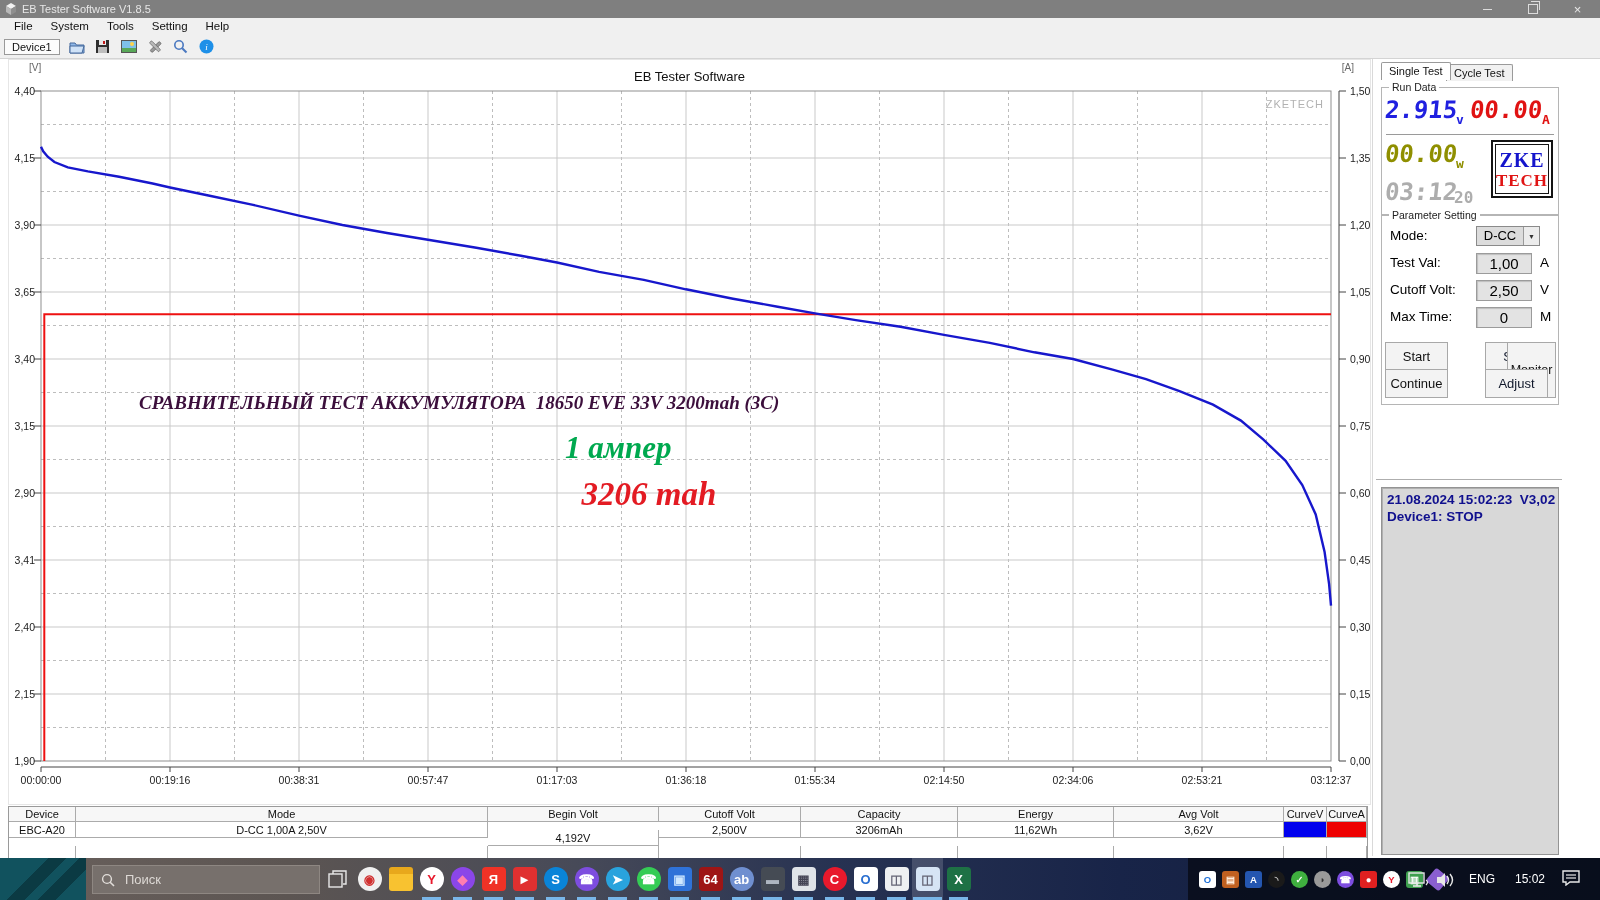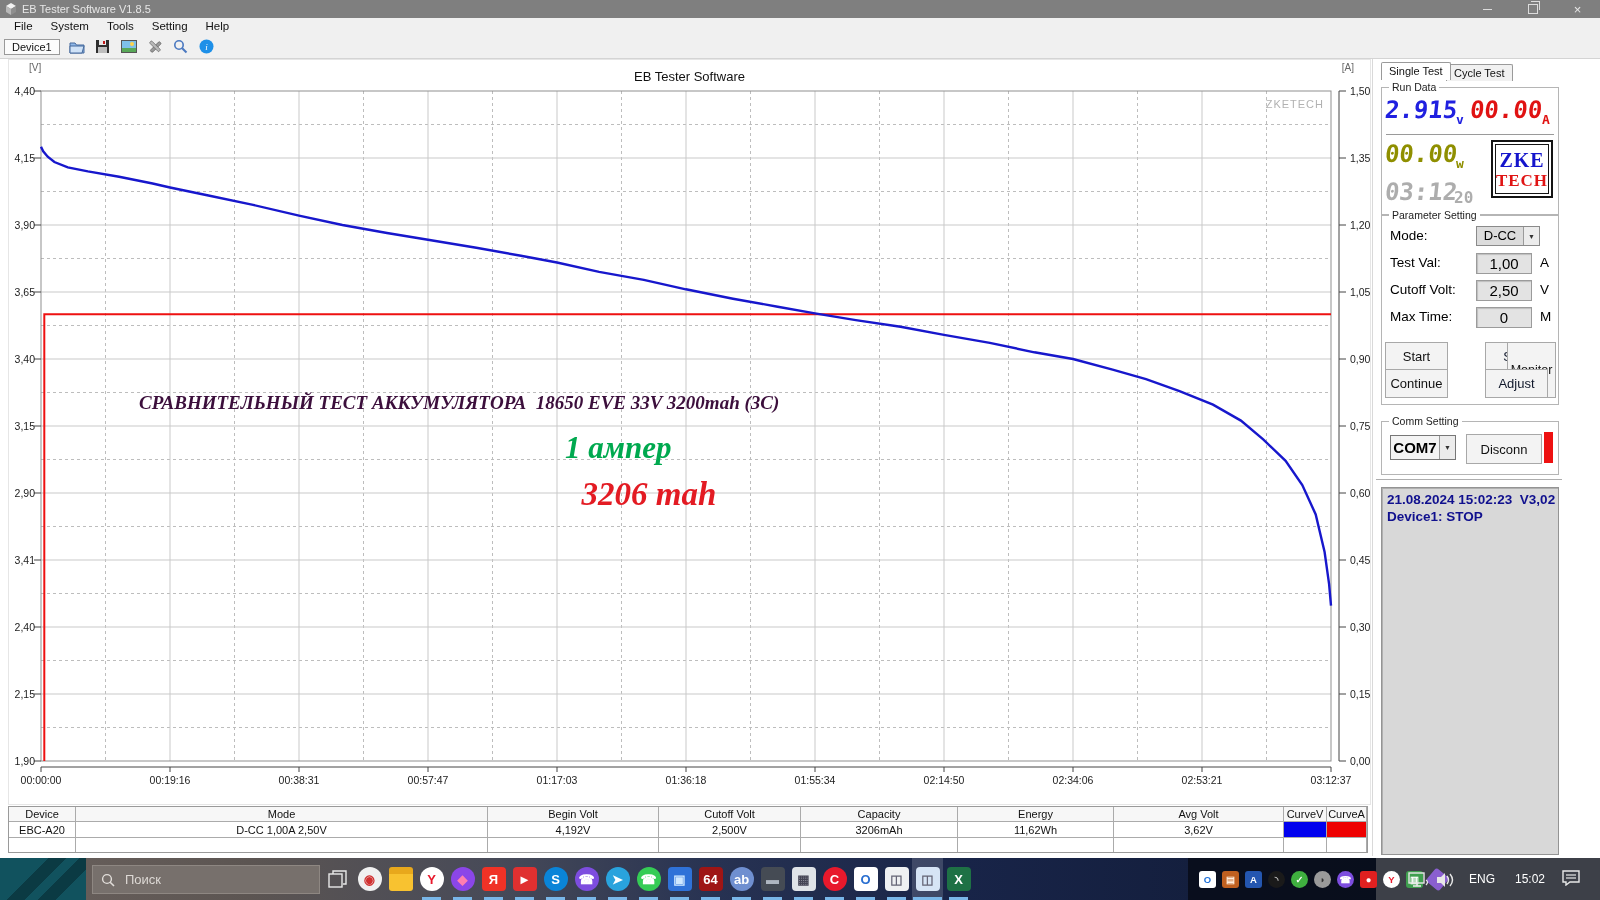--- a/index.html
+++ b/index.html
@@ -90,21 +90,21 @@
   
   .btable{position:absolute;left:8px;top:806px;width:1360px;background:#fff;border:1px solid #9a9a9a;
           box-sizing:border-box;font-size:11px;color:#111;}
   .trow{display:flex;}
   .tcell{border-right:1px solid #ababab;box-sizing:border-box;text-align:center;overflow:hidden;}
   .trow.head .tcell{height:15px;line-height:15px;border-bottom:1px solid #ababab;background:#f7f7f7;}
   .trow.data .tcell{height:16px;line-height:16px;border-bottom:1px solid #ababab;}
   .trow.empty .tcell{height:14px;}
   .swatch{width:100%;height:100%;}
   
-  .taskbar{position:absolute;left:0;top:858px;width:1376px;height:42px;
+  .taskbar{position:absolute;left:0;top:858px;width:1600px;height:42px;
      background:linear-gradient(90deg,#6a615d 0%,#5c5552 18%,#474a58 36%,#273252 52%,#182448 70%,#111b36 100%);}
   .tray-zone{position:absolute;left:1188px;top:0;width:412px;height:42px;background:rgba(6,10,20,0.78);}
   .start-art{position:absolute;left:0;top:0;width:86px;height:42px;background:#11525e;
      background-image:linear-gradient(135deg,transparent 38%,#0b3a43 38%,#0b3a43 52%,transparent 52%,transparent 62%,#0b3a43 62%,#0b3a43 76%,transparent 76%);}
   .search{position:absolute;left:92px;top:7px;width:226px;height:27px;background:#77706c;
           border:1px solid #8e8782;display:flex;align-items:center;}
   .search input{background:transparent;border:none;outline:none;color:#e6e2de;font-size:13px;width:160px;
                 font-family:"Liberation Sans",sans-serif;}
   .search input::placeholder{color:#ddd9d5;}
   .taskview{position:absolute;left:328px;top:12px;width:20px;height:18px;}
@@ -366,29 +366,20 @@
       <span class="prow-label" style="top:93px;">Max Time:</span>
       <div class="pfield" style="top:91px;">0</div>
       <span class="punit" style="top:93px;">M</span>
       <div class="btn" style="left:3px;top:126px;width:61px;height:27px;">Start</div>
       <div class="btn disabled" style="left:64px;top:126px;width:61px;height:27px;">Stop</div>
       <div class="btn" style="left:125px;top:126px;width:47px;height:54px;font-size:12.5px;">Monitor</div>
       <div class="btn" style="left:3px;top:153px;width:61px;height:27px;">Continue</div>
       <div class="btn disabled" style="left:64px;top:153px;width:61px;height:27px;">Adjust</div>
     </div>
 
-    <div class="gb gb-comm">
-      <span class="gb-label">Comm Setting</span>
-      <div class="combo comm-combo">
-        <span class="combo-val">COM7</span>
-        <span class="combo-arrow">▼</span>
-      </div>
-      <div class="btn" style="left:84px;top:12px;width:74px;height:28px;">Disconn</div>
-      <div class="redbar"></div>
-    </div>
 
     <div class="rp-divider"></div>
 
     <div class="log"><span>21.08.2024 15:02:23  V3,02</span>
 <span>Device1: STOP</span></div>
   </div>
 
   <div class="btable" id="btable">
       <div class="trow head">
         <div class="tcell" style="width: 67px;">Device</div>
@@ -397,21 +388,21 @@
         <div class="tcell" style="width: 142px;">Cutoff Volt</div>
         <div class="tcell" style="width: 157px;">Capacity</div>
         <div class="tcell" style="width: 156px;">Energy</div>
         <div class="tcell" style="width: 170px;">Avg Volt</div>
         <div class="tcell" style="width: 43px;">CurveV</div>
         <div class="tcell" style="width: 40px;">CurveA</div>
       </div>
       <div class="trow data">
         <div class="tcell" style="width: 67px;">EBC-A20</div>
         <div class="tcell" style="width: 412px;">D-CC 1,00A  2,50V</div>
-        <div class="tcell" style="width: 171px;">4,192V</div>
+        <div class="tcell" style="width: 171px; margin-top: 8px;">4,192V</div>
         <div class="tcell" style="width: 142px;">2,500V</div>
         <div class="tcell" style="width: 157px;">3206mAh</div>
         <div class="tcell" style="width: 156px;">11,62Wh</div>
         <div class="tcell" style="width: 170px;">3,62V</div>
         <div class="tcell" style="width: 43px;">
           <div class="swatch" style="background: rgb(0, 0, 238);"></div>
         </div>
         <div class="tcell" style="width: 40px;">
           <div class="swatch" style="background: rgb(238, 0, 0);"></div>
         </div>

